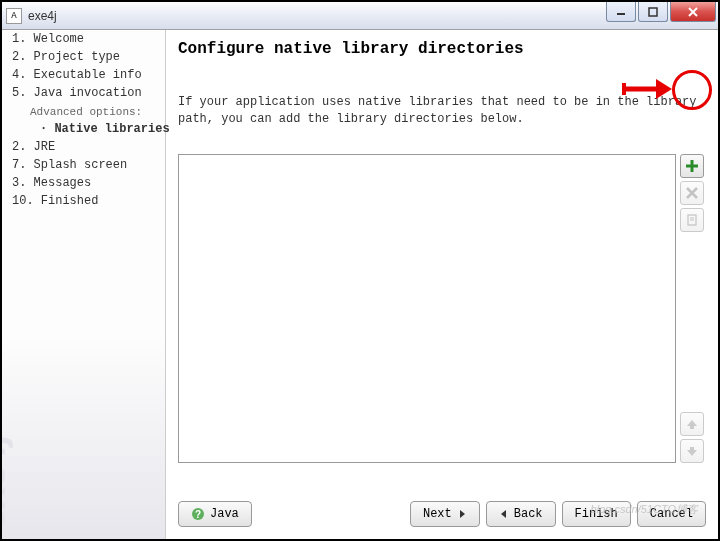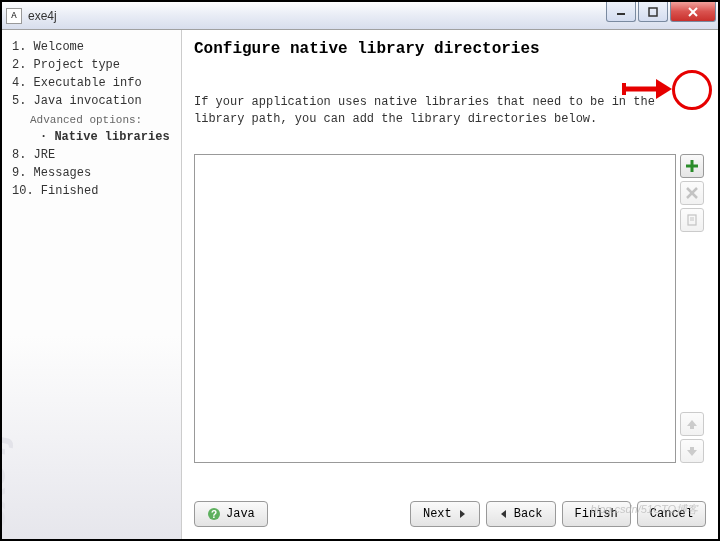--- a/index.html
+++ b/index.html
@@ -7,21 +7,21 @@
     
     .titlebar { height: 28px; background: linear-gradient(to bottom, #fdfdfe, #e8ecf5 50%, #d8deed); border-bottom: 1px solid #a0a0a0; display: flex; align-items: center; padding: 0 4px; position: relative; }
     .titlebar-icon { width: 16px; height: 16px; border: 1px solid #999; background: #fff; display: flex; align-items: center; justify-content: center; font-size: 9px; margin-right: 6px; }
     .titlebar-text { font-family: "Segoe UI", sans-serif; font-size: 12px; color: #333; flex: 1; }
     .win-controls { display: flex; gap: 2px; position: absolute; right: 2px; top: 0; }
     .win-btn { width: 30px; height: 20px; border: 1px solid #7a8aa0; border-top: none; border-radius: 0 0 3px 3px; display: flex; align-items: center; justify-content: center; font-family: sans-serif; font-size: 11px; background: linear-gradient(to bottom, #eef2fa, #d4ddf0); }
     .win-btn.close { background: linear-gradient(to bottom, #f1a09b, #d9534f 50%, #c9302c); color: #fff; width: 46px; font-weight: bold; }
     
     .content-area { display: flex; height: calc(100% - 28px); }
     
-    .sidebar { width: 180px; background: linear-gradient(to bottom, #fdfdfd 0%, #fdfdfd 60%, #f2f2f5 80%, #e6e6ec 100%); border-right: 1px solid #ccc; padding: 8px 10px; position: relative; }
+    .sidebar { width: 164px; background: linear-gradient(to bottom, #fdfdfd 0%, #fdfdfd 60%, #f2f2f5 80%, #e6e6ec 100%); border-right: 1px solid #ccc; padding: 0 10px; position: relative; }
     .step-list { list-style: none; }
     .step-list li { padding: 2px 0; color: #333; white-space: nowrap; }
     .step-list .advanced { font-size: 11px; color: #666; padding-left: 18px; margin-top: 2px; }
     .step-list .sub-item { padding-left: 28px; font-weight: bold; }
     .sidebar-logo { position: absolute; bottom: 10px; left: 12px; font-family: "Segoe UI", sans-serif; font-size: 40px; font-weight: bold; font-style: italic; color: #e3e3e9; transform: rotate(-90deg); transform-origin: left bottom; letter-spacing: -1px; }
     
     .main-panel { flex: 1; padding: 10px 12px; display: flex; flex-direction: column; background: #fff; gap: 26px; }
     .main-title { font-size: 16px; font-weight: bold; margin-bottom: 10px; }
     .main-desc { font-size: 12px; line-height: 1.4; color: #333; }
     
@@ -73,22 +73,23 @@
 
 <div class="content-area">
   <div class="sidebar">
     <ul class="step-list">
       <li>1. Welcome</li>
       <li>2. Project type</li>
       <li>4. Executable info</li>
       <li>5. Java invocation</li>
       <li class="advanced">Advanced options:</li>
       <li class="sub-item">· Native libraries</li>
-      <li>8. JRE</li>
-      <li>9. Messages</li>
+      <li>2. JRE</li>
+      <li>7. Splash screen</li>
+      <li>3. Messages</li>
       <li>10. Finished</li>
     </ul>
     <div class="sidebar-logo">exe4j</div>
   </div>
 
   <div class="main-panel">
     <div class="main-title">Configure native library directories</div>
     <div class="main-desc">If your application uses native libraries that need to be in the library path, you can add the library directories below.</div>
 
     <div class="list-area">

